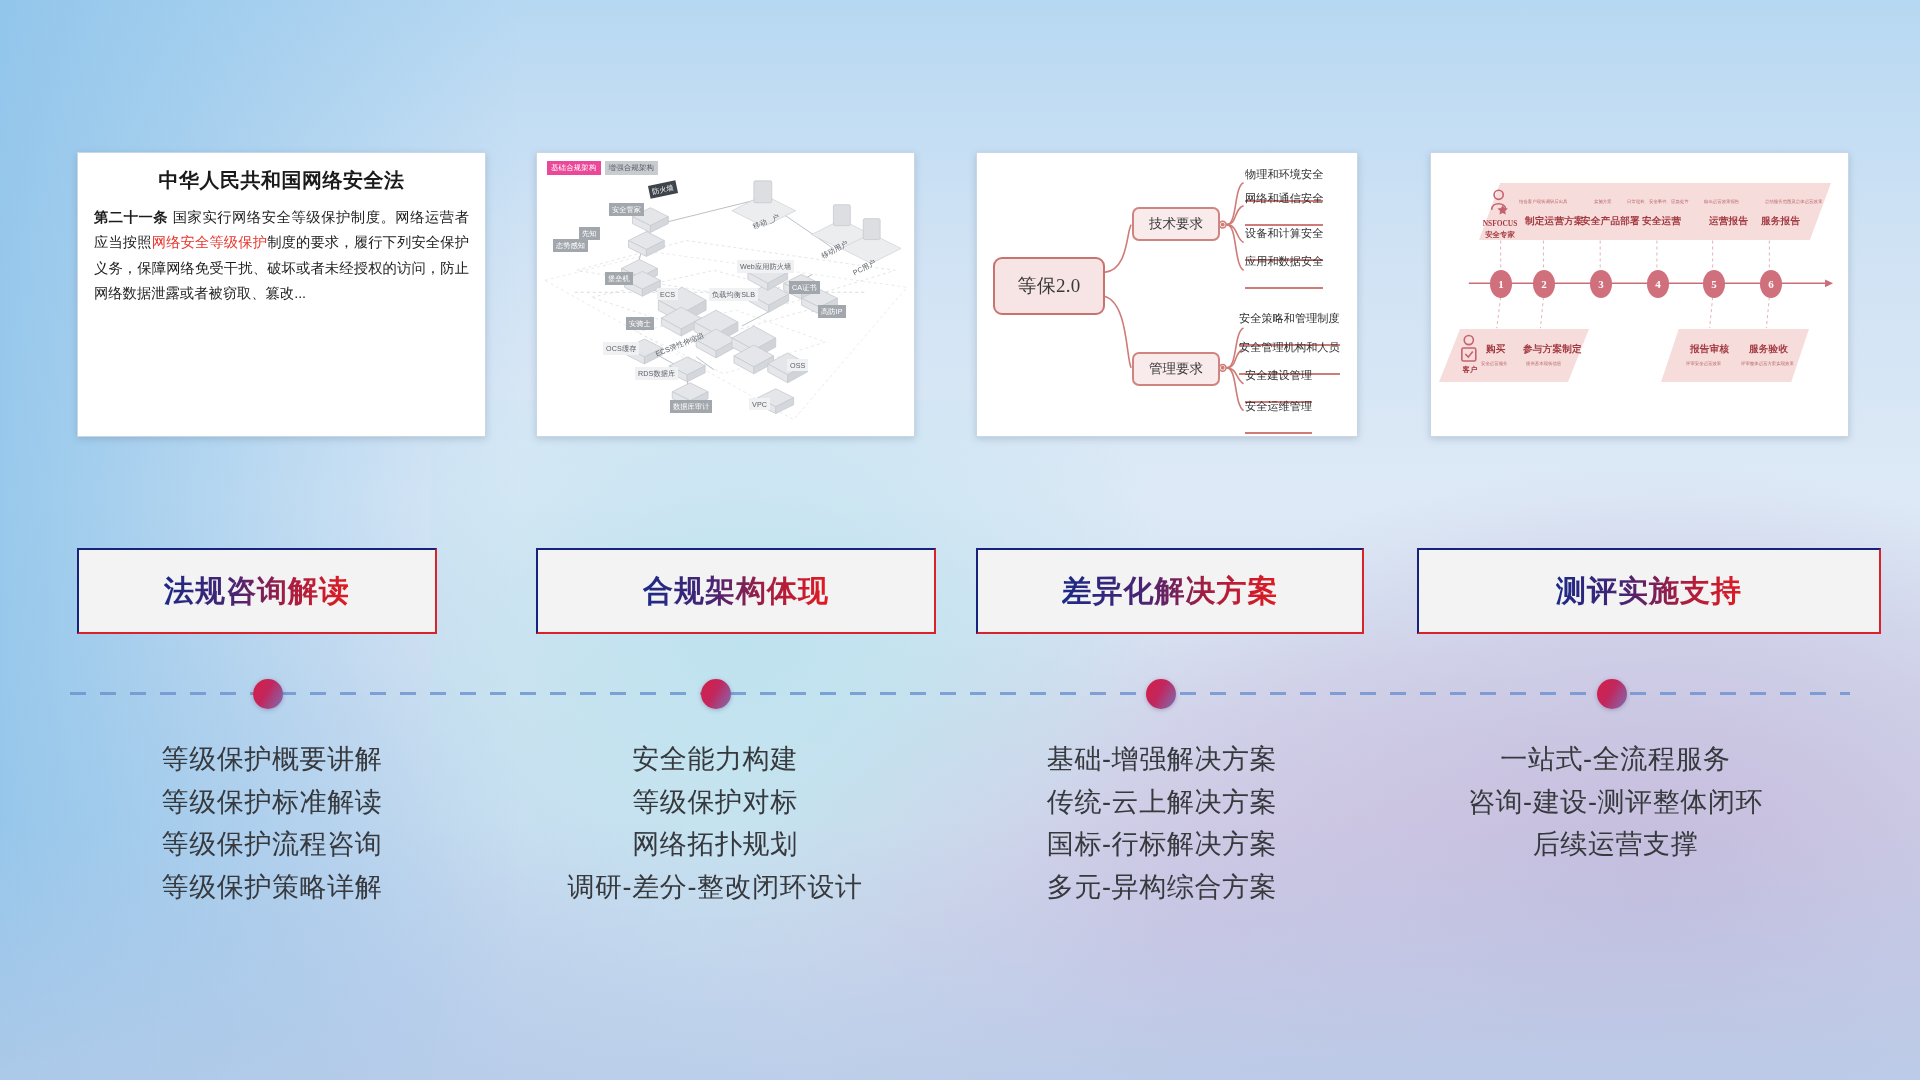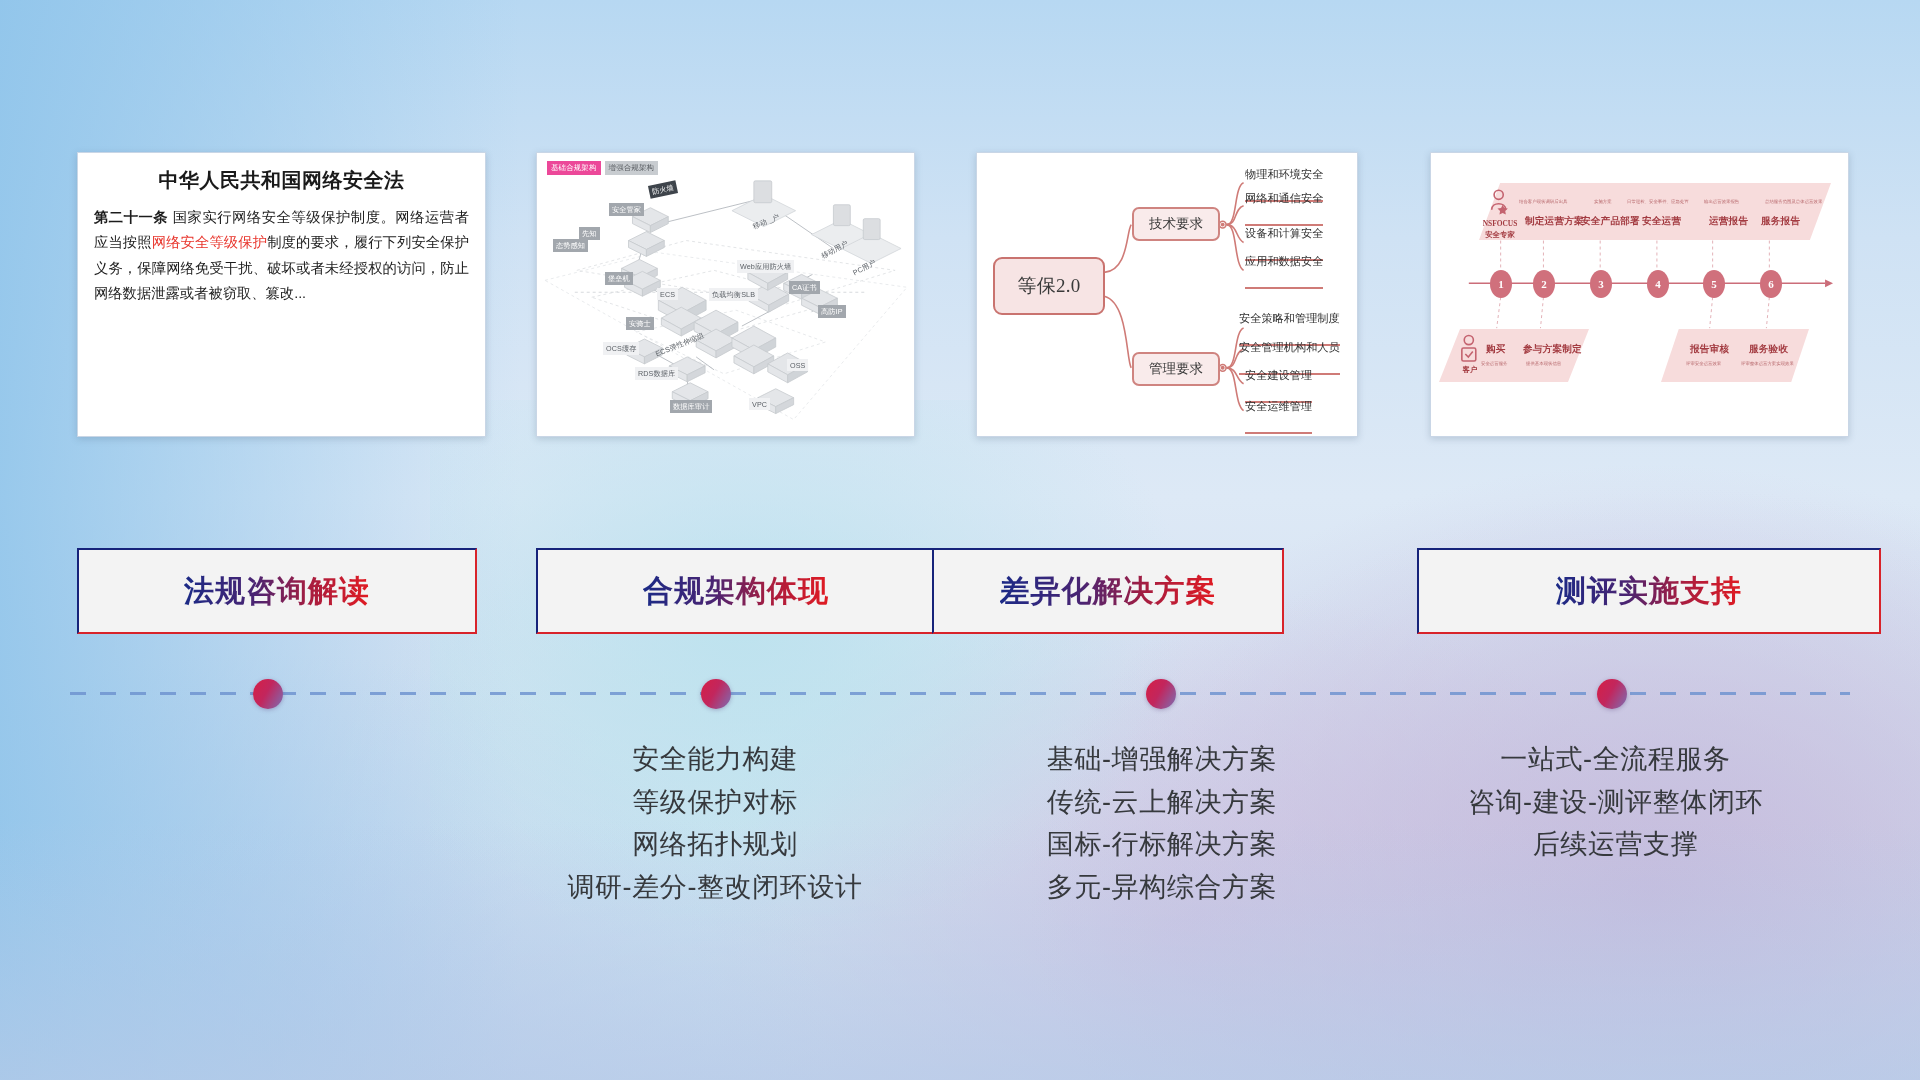--- a/index.html
+++ b/index.html
@@ -158,23 +158,23 @@
     border-left: 2.5px solid #16237a;
     border-right: 2.5px solid #d8232a;
     border-bottom: 2.5px solid #d8232a;
   }
   .headline-txt {
     font-size: 30px; font-weight: bold; letter-spacing: 1px;
     background: linear-gradient(90deg, #1b2a86 0%, #4a2472 38%, #a81d3f 68%, #e11b22 100%);
     -webkit-background-clip: text; background-clip: text;
     -webkit-text-fill-color: transparent; color: transparent;
   }
-  #headline-1 { left: 77px;   width: 400px; }
+  #headline-1 { left: 77px;   width: 360px; }
   #headline-2 { left: 536px;  width: 400px; }
-  #headline-3 { left: 932px;  width: 352px; }
+  #headline-3 { left: 976px;  width: 388px; }
   #headline-4 { left: 1417px; width: 464px; }
 
   
   #timeline {
     position: absolute; left: 70px; top: 692px; width: 1780px; height: 3px;
     background-image: linear-gradient(90deg, #6d92cf 0 16px, transparent 16px 30px);
     background-size: 30px 3px;
     background-repeat: repeat-x;
     opacity: .82;
   }
@@ -467,20 +467,26 @@
   <div class="headline" id="headline-4">
     <span class="headline-txt">测评实施支持</span>
   </div>
 
   <div id="timeline"></div>
   <div class="tl-dot" id="tl-dot-1"></div>
   <div class="tl-dot" id="tl-dot-2"></div>
   <div class="tl-dot" id="tl-dot-3"></div>
   <div class="tl-dot" id="tl-dot-4"></div>
 
+  <div class="bullets" id="bullets-1">
+    <div>等级保护概要讲解</div>
+    <div>等级保护标准解读</div>
+    <div>等级保护流程咨询</div>
+    <div>等级保护策略详解</div>
+  </div>
   <div class="bullets" id="bullets-2">
     <div>安全能力构建</div>
     <div>等级保护对标</div>
     <div>网络拓扑规划</div>
     <div>调研-差分-整改闭环设计</div>
   </div>
   <div class="bullets" id="bullets-3">
     <div>基础-增强解决方案</div>
     <div>传统-云上解决方案</div>
     <div>国标-行标解决方案</div>

